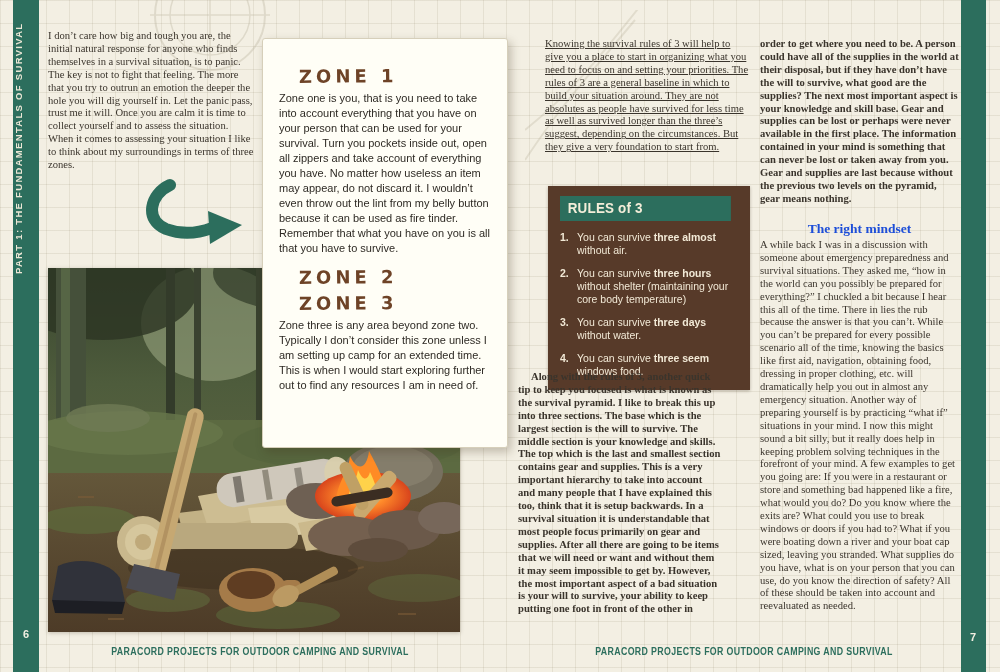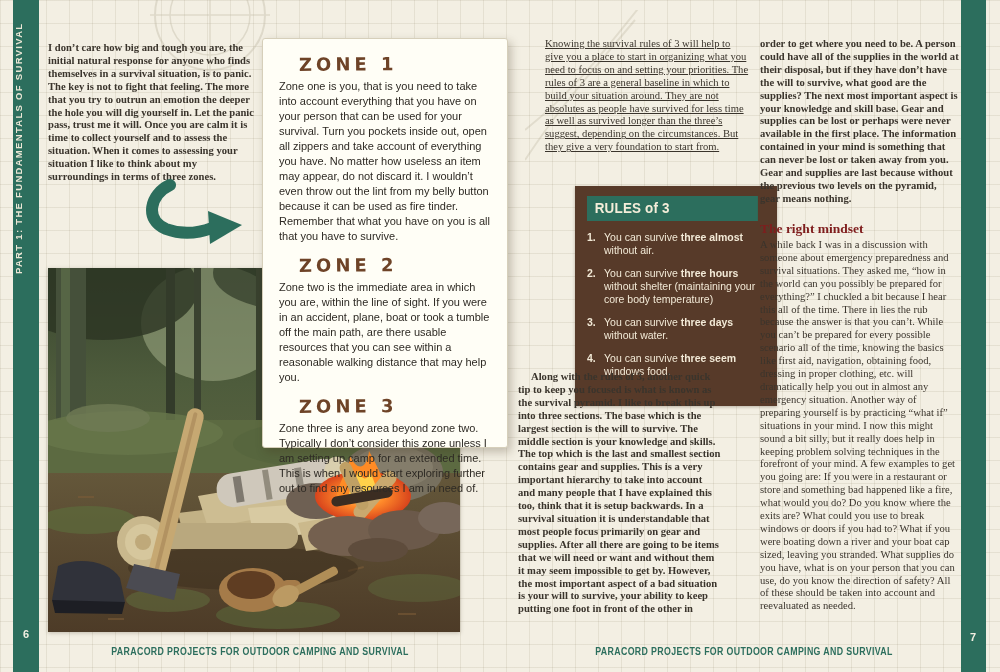--- a/index.html
+++ b/index.html
@@ -16,42 +16,42 @@
   .bar-right{left:961px;width:25px;}
   .sidebar-label{position:absolute;left:13px;top:20px;width:26px;height:256px;
     writing-mode:vertical-rl;transform:rotate(180deg);text-align:center;line-height:26px;
     color:#ece7d6;font:bold 9.5px "Liberation Sans",sans-serif;letter-spacing:1.3px;}
   .page-num{position:absolute;width:26px;text-align:center;color:#f2efe2;
     font:bold 11px "Liberation Sans",sans-serif;}
   .page-num.p6{left:13px;top:628px;}
   .page-num.p7{left:960px;top:631px;}
   
   .para{position:absolute;font-size:10.6px;line-height:12.9px;text-align:left;color:#3a342c;}
-  .intro{left:48px;top:42px;width:206px;font-weight:bold;}
+  .intro{left:48px;top:30px;width:206px;}
   .rp-c1-p1{left:545px;top:38px;width:204px;text-decoration:underline;}
   .rp-c1-p2{left:518px;top:371px;width:204px;text-indent:13px;font-weight:bold;}
   .rp-c2-p1{left:760px;top:38px;width:199px;font-weight:bold;}
   .rp-c2-p2{left:760px;top:239px;width:199px;}
   .mindset-h{position:absolute;left:760px;top:221px;width:199px;
-    font:bold 13.5px "Liberation Serif",serif;color:#7f1d1d;}
+    font:bold 13.5px "Liberation Serif",serif;color:#1d4ed8;text-align:center;}
   
   .arrow{position:absolute;left:136px;top:178px;width:110px;height:72px;}
   
   .photo{position:absolute;left:48px;top:268px;width:412px;height:364px;box-shadow:0 1px 4px rgba(50,40,20,.25);}
   .photo svg{display:block;width:412px;height:364px;}
   
   .zone-card{position:absolute;left:262px;top:38px;width:246px;height:410px;box-sizing:border-box;
-    background:#fffef6;border:1px solid #d6cfba;border-radius:3px;padding:12px 16px 10px;
+    background:#fffef6;border:1px solid #d6cfba;border-radius:3px;padding:24px 16px 10px;
     box-shadow:3px 4px 10px rgba(60,48,26,.28);z-index:5;}
   .zone-h{font:800 18px "DejaVu Sans",sans-serif;color:#6e4327;letter-spacing:4px;
     margin:2px 0 5px 20px;transform:rotate(-.6deg);}
   .zone-t{font:11px/15px "Liberation Sans",sans-serif;color:#2e2a24;margin:0 0 10px 0;}
   
   .rules{position:absolute;left:548px;top:186px;width:202px;box-sizing:border-box;
-    background:#573a29;padding:10px 12px 28px;box-shadow:0 1px 3px rgba(50,35,15,.3);margin-left:27px;}
+    background:#573a29;padding:10px 12px 12px;box-shadow:0 1px 3px rgba(50,35,15,.3);}
   .rules-banner{background:#2c6e5d;color:#f4edd9;font:bold 14px "Liberation Sans",sans-serif;
     padding:4px 8px 5px;letter-spacing:.2px;transform:scaleX(.96);transform-origin:left;}
   .rule{display:flex;margin-top:10px;color:#f2e9d6;font:10.5px/13px "Liberation Sans",sans-serif;}
   .rule-num{width:17px;flex:0 0 17px;font-weight:bold;}
   .rule b{font-weight:bold;}
   
   .footer{position:absolute;top:646px;color:#2c6e5d;text-align:center;
     font:bold 10px "Liberation Sans",sans-serif;letter-spacing:.4px;transform:scaleX(.88);}
   .footer.f-left{left:40px;width:440px;}
   .footer.f-right{left:528px;width:432px;}
@@ -175,21 +175,20 @@
         <rect x="240" y="315" width="54" height="9" rx="4" fill="#b08e57"></rect>
         <ellipse cx="236" cy="319" rx="14" ry="10" fill="#bb9a63"></ellipse>
       </g>
     </svg>
   </div>
 
   <div class="zone-card">
     <div class="zone-h">ZONE 1</div>
     <p class="zone-t">Zone one is you, that is you need to take into account everything that you have on your person that can be used for your survival. Turn you pockets inside out, open all zippers and take account of everything you have. No matter how useless an item may appear, do not discard it. I wouldn’t even throw out the lint from my belly button because it can be used as fire tinder. Remember that what you have on you is all that you have to survive.</p>
     <div class="zone-h">ZONE 2</div>
-    <p class="zone-t">Zone two is the immediate area in which you are, within the line of sight. If you were in an accident, plane, boat or took a tumble off the main path, are there usable resources that you can see within a reasonable walking distance that may help you.</p>
     <div class="zone-h">ZONE 3</div>
     <p class="zone-t">Zone three is any area beyond zone two. Typically I don’t consider this zone unless I am setting up camp for an extended time. This is when I would start exploring further out to find any resources I am in need of.</p>
   </div>
 
   <div class="para rp-c1-p1">Knowing the survival rules of 3 will help to give you a place to start in organizing what you need to focus on and setting your priorities. The rules of 3 are a general baseline in which to build your situation around. They are not absolutes as people have survived for less time as well as survived longer than the three’s suggest, depending on the circumstances. But they give a very foundation to start from.</div>
 
   <div class="rules">
     <div class="rules-banner">RULES of 3</div>
     <div class="rule">
       <span class="rule-num">1.</span>

